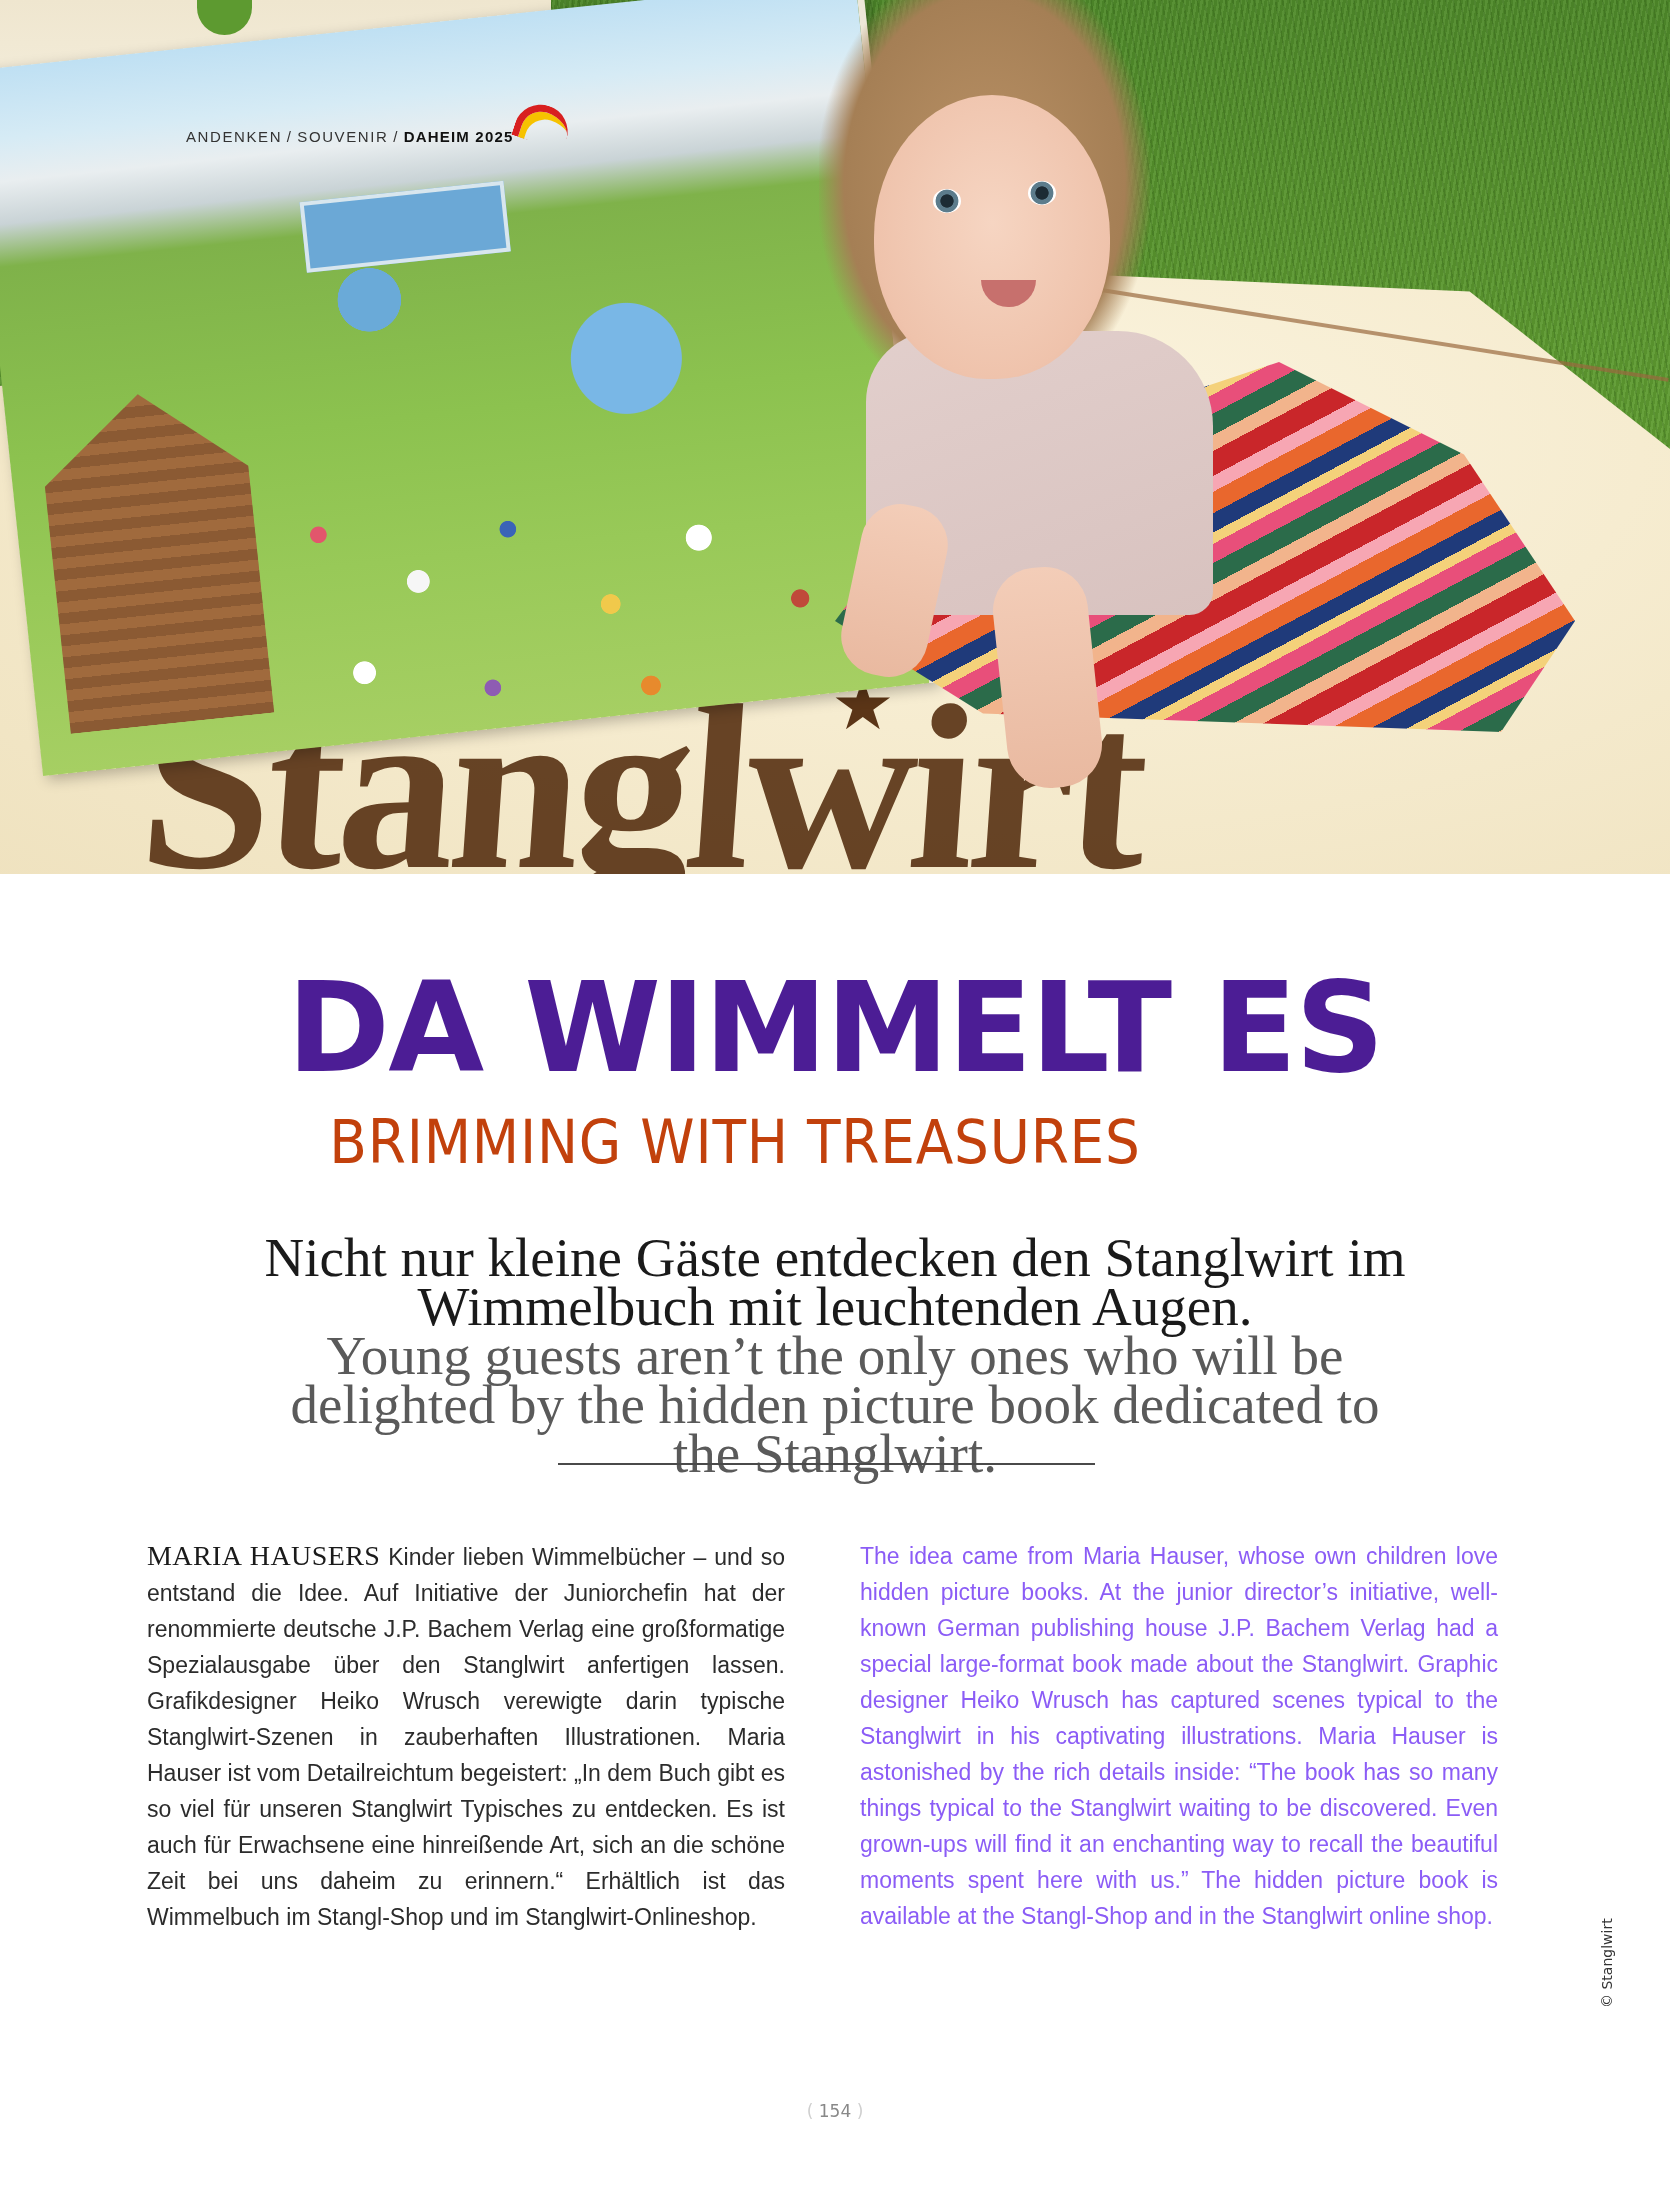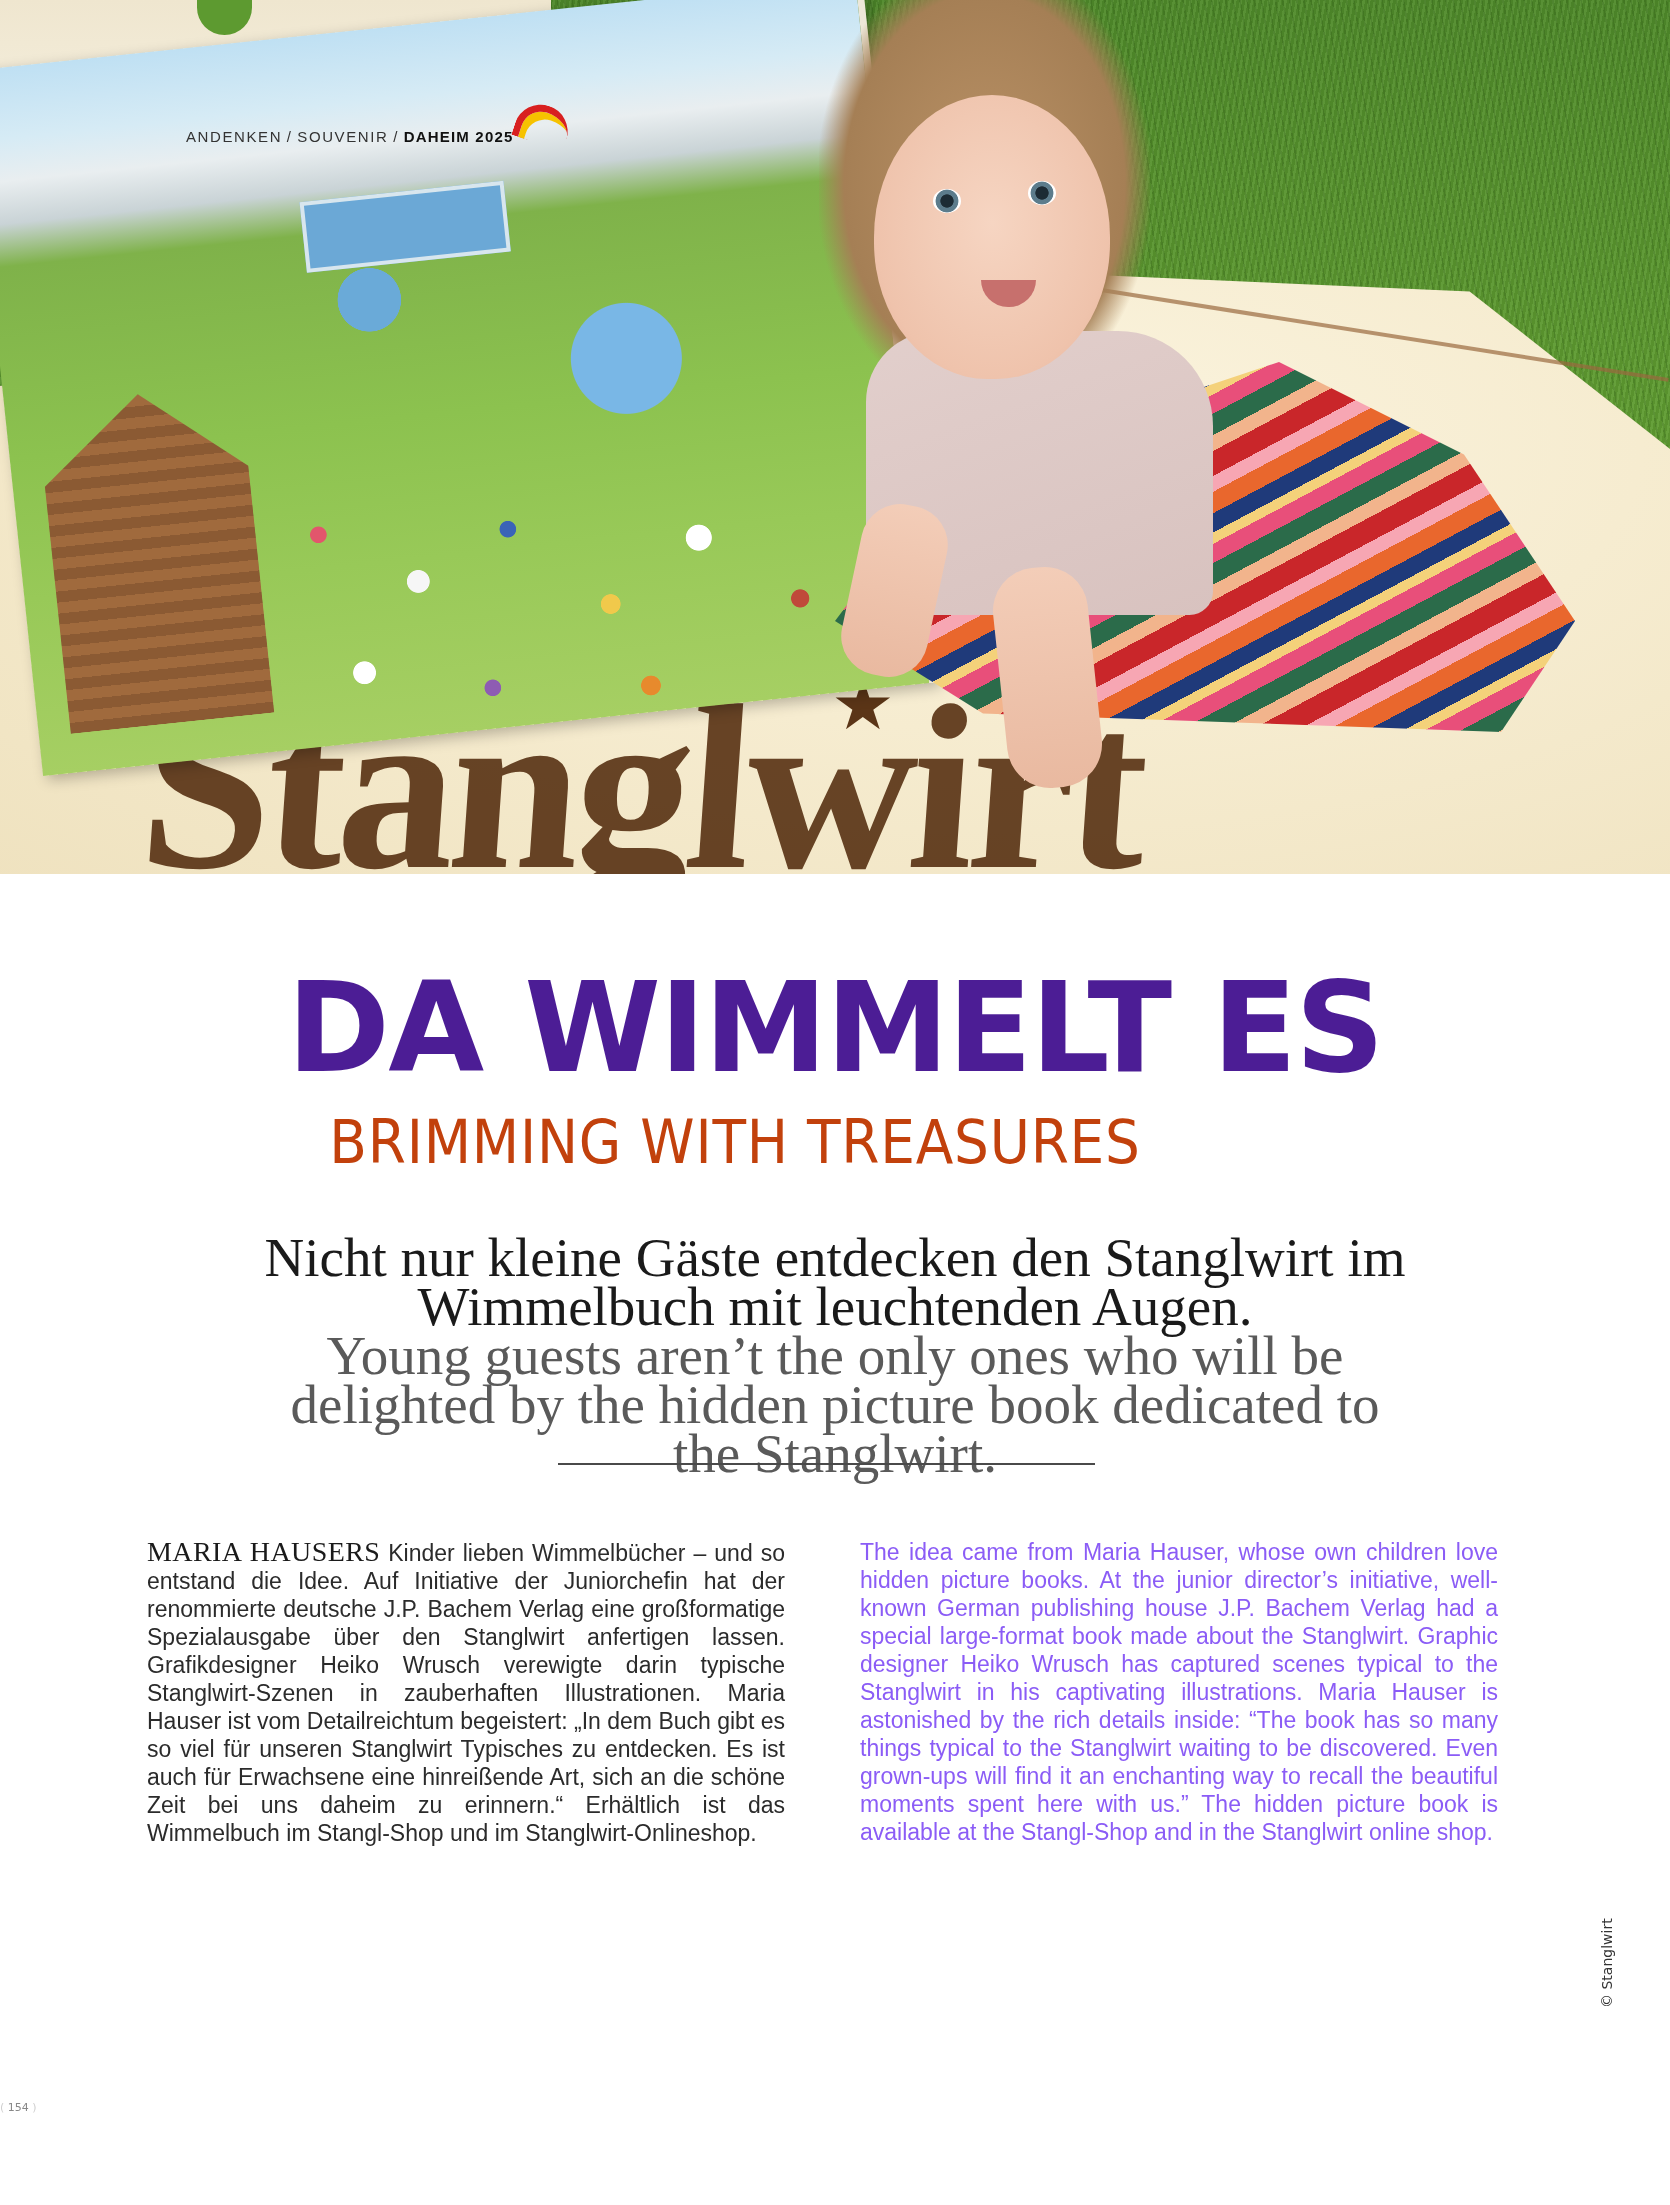--- a/index.html
+++ b/index.html
@@ -149,39 +149,39 @@
     }
     .lead .de { color: #1a1a1a; display: block; }
     .lead .en { color: #5a5a5a; display: block; }
     .divider {
       position: absolute; left: 558px; top: 1463px; width: 537px; height: 1.6px; background: #4a4a4a;
     }
 
     
     .col {
       position: absolute; top: 1538px; width: 638px;
-      font-family: "Liberation Sans", sans-serif; font-size: 23px; line-height: 28px;
+      font-family: "Liberation Sans", sans-serif; font-size: 23px; line-height: 36px;
       text-align: justify; hyphens: manual;
     }
     .col.left { left: 147px; color: #2b2b2b; }
     .col.right { left: 860px; color: #8b5cf6; }
     .col .lead-in {
       font-family: "Liberation Serif", serif; font-size: 28px; color: #1a1a1a; letter-spacing: 0.4px;
     }
 
     
     .credit {
       position: absolute; left: 1599px; top: 1906px; width: 118px; height: 23.6px;
       transform: rotate(-90deg); transform-origin: left top;
       font-family: "DejaVu Sans", sans-serif; font-size: 14px; color: #333; white-space: nowrap;
       margin-top: 102px;
     }
     .pagenum {
-      position: absolute; left: 0; top: 2101px; width: 1670px; 
-      font-family: "DejaVu Sans", sans-serif; font-size: 11px; color: #888;
+      position: absolute; left: 0; top: 2101px; width: 1670px; text-align: center;
+      font-family: "DejaVu Sans", sans-serif; font-size: 17px; color: #888;
     }
     .pagenum .paren { color: #cfcfcf; }
   </style>
 </head>
 <body>
 
 <div class="hero">
   <div class="grass-tex"></div>
   <div class="pillow"></div>
   <div class="pillow-notch"></div>

